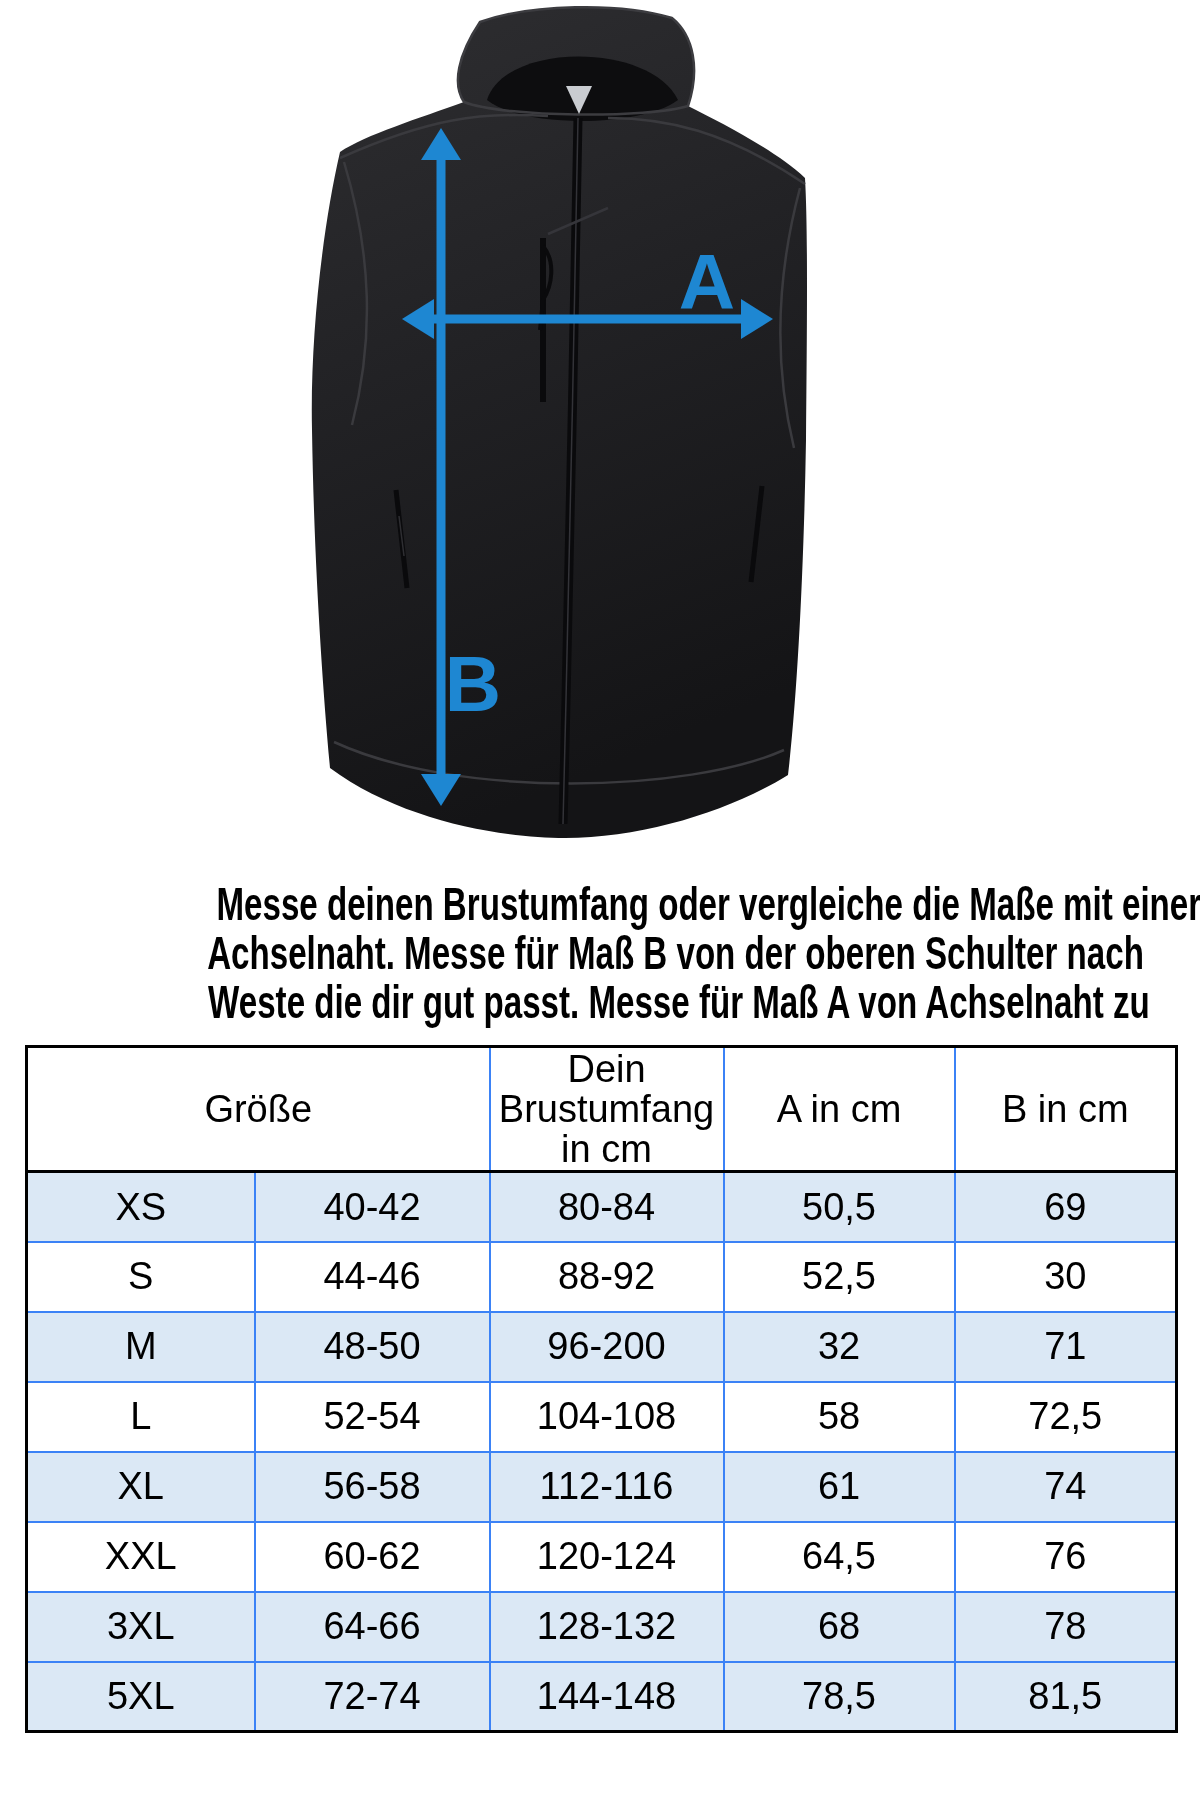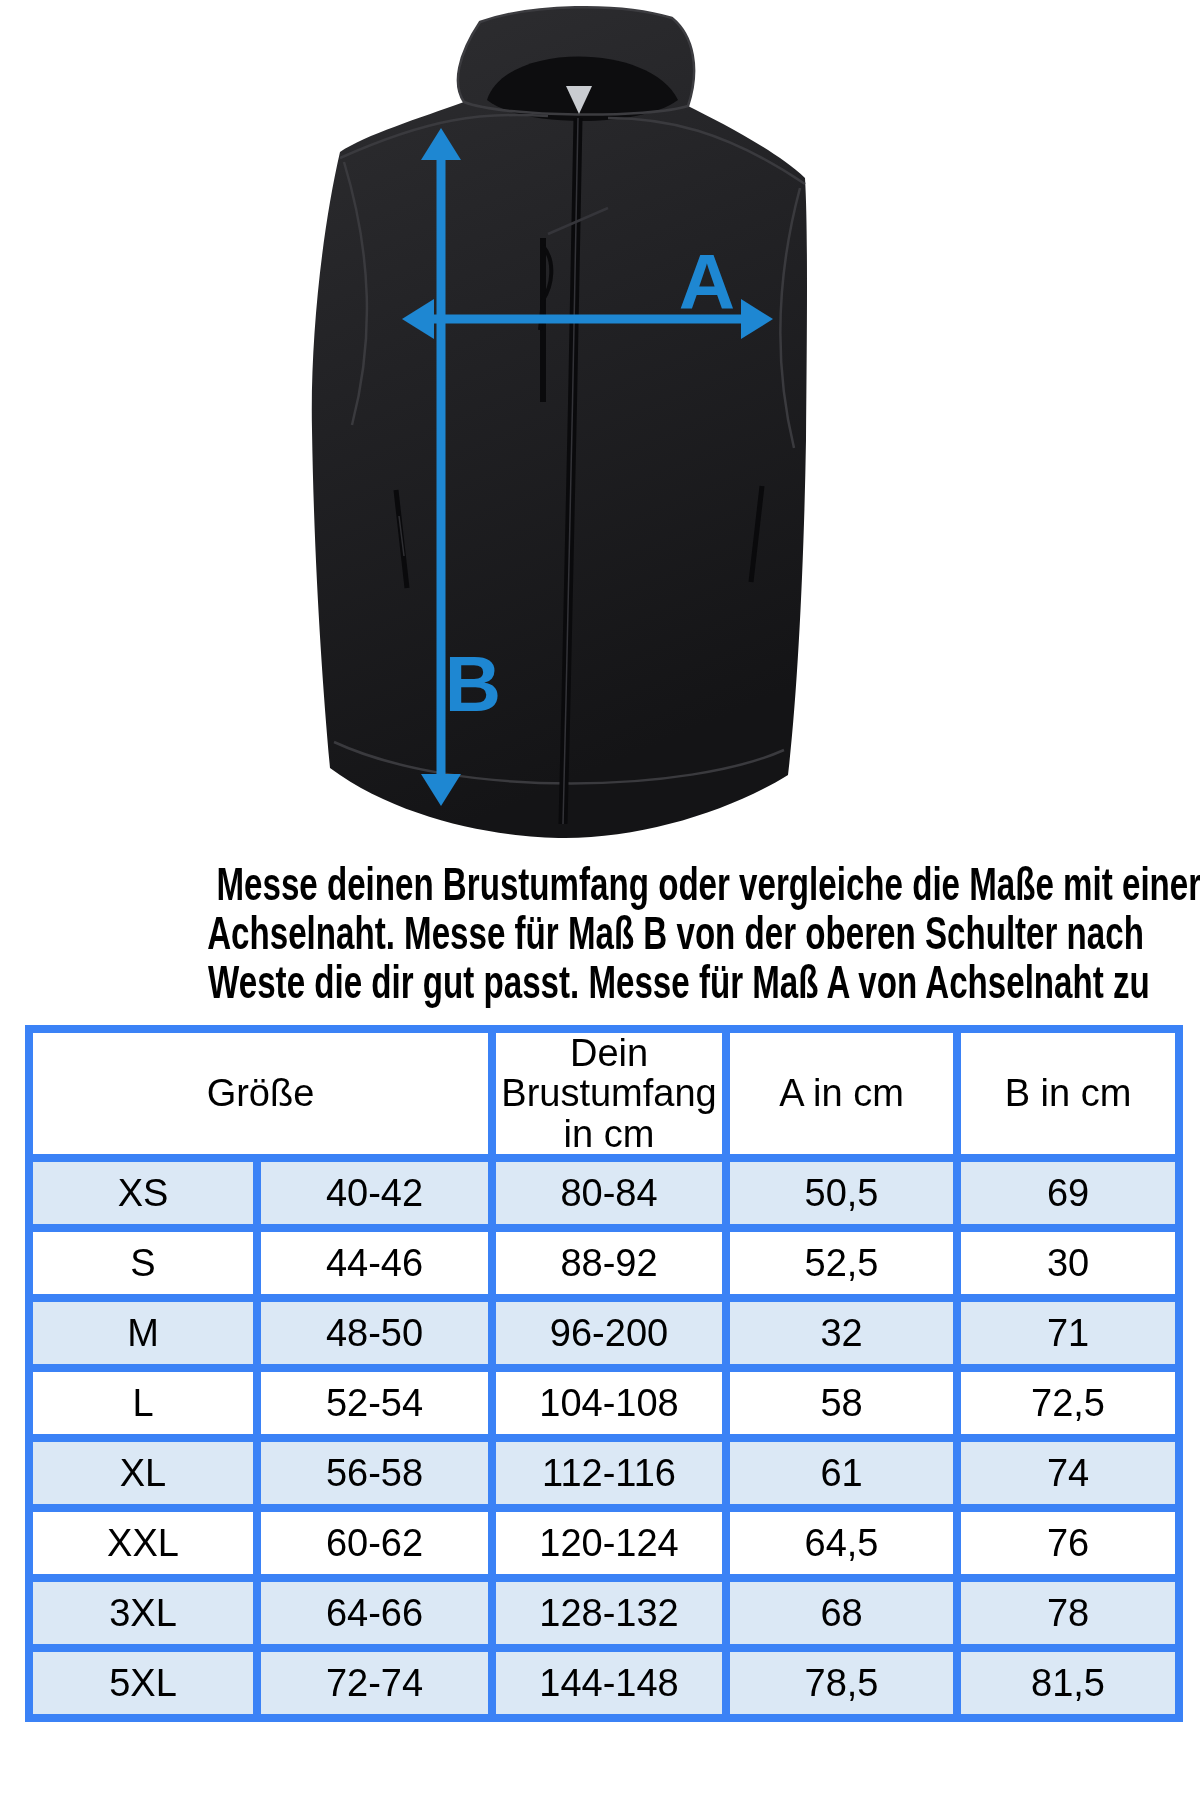--- a/index.html
+++ b/index.html
@@ -21,20 +21,21 @@
     height: 852px;
   }
   .vest-area svg { display: block; }
 
   
   .instructions {
     width: 1000px;
     margin-left: 25px;
     padding-top: 8px;
     text-align: center;
+    margin-top: 20px;
   }
   .instr-line {
     display: block;
     text-align: center;
     line-height: 49px;
     height: 49px;
     white-space: nowrap;
   }
   .instr-line > span {
     display: inline-block;
@@ -47,21 +48,21 @@
 
   
   table.size-table {
     border-collapse: collapse;
     table-layout: fixed;
     width: 1150px;
     margin-left: 25px;
     margin-top: 18px;
   }
   table.size-table td, table.size-table th {
-    border: 8px solid #3b82f6;
+    border: 2px solid #3b82f6;
     text-align: center;
     vertical-align: middle;
     font-weight: 400;
     font-size: 38px;
     line-height: 1.06;
     padding: 0;
     overflow: hidden;
   }
   table.size-table { border: 3px solid #000; }
   tr.header-row { height: 125px; background: #ffffff; }

